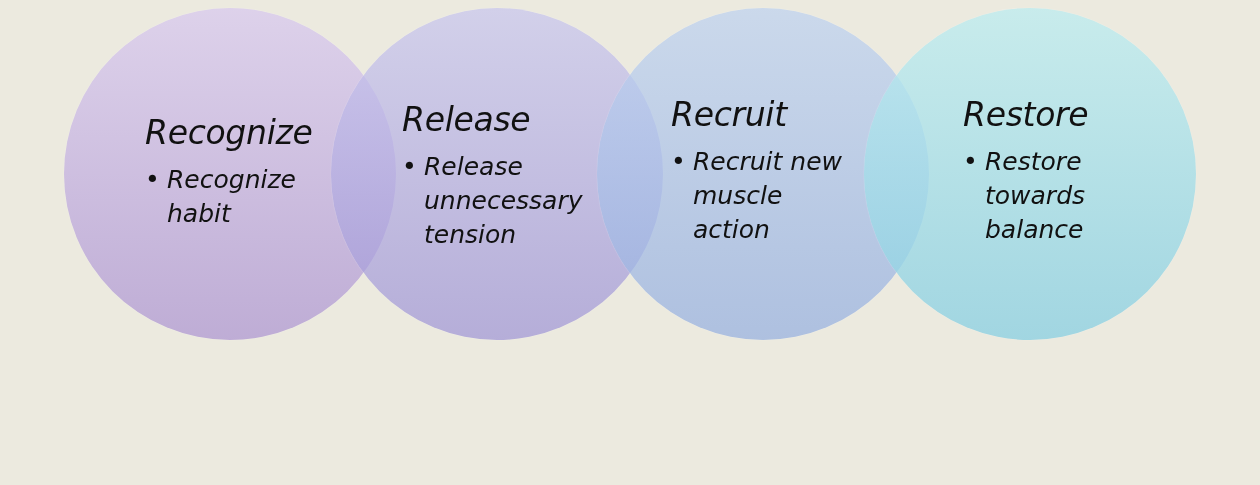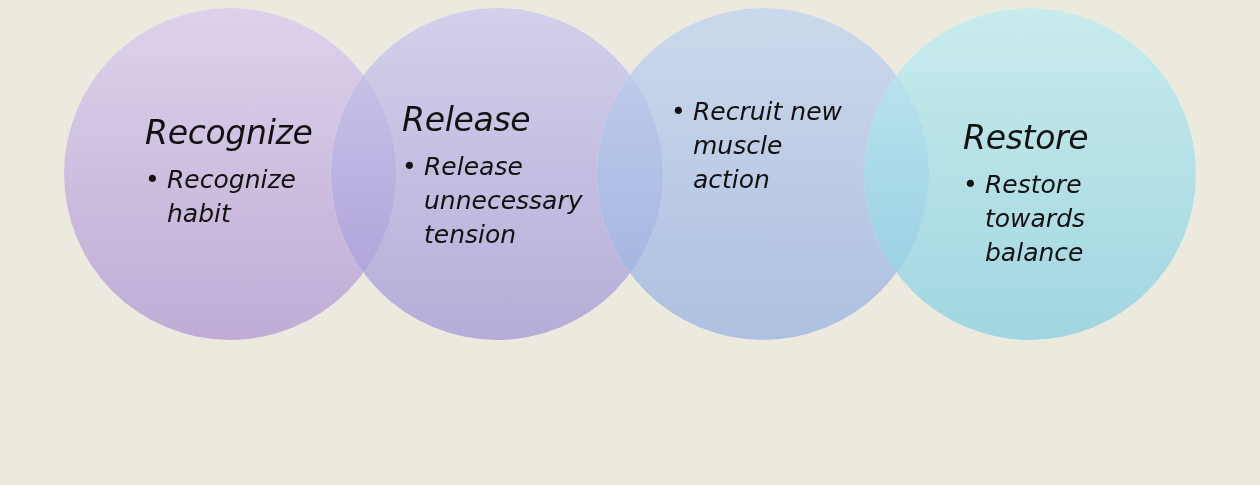--- a/index.html
+++ b/index.html
@@ -61,29 +61,30 @@
     <div class="title">Release</div>
     <div class="bullet">
       <span class="dot">•</span>
       <span class="bullet-text">Release
 unnecessary
 tension</span>
     </div>
   </div>
 
   <div class="content" style="left:671px; top:95px;">
+    <div class="title">Recruit</div>
     <div class="bullet">
       <span class="dot">•</span>
       <span class="bullet-text">Recruit new
 muscle
 action</span>
     </div>
   </div>
 
-  <div class="content" style="left:963px; top:95px;margin-top:23px;">
+  <div class="content" style="left:963px; top:95px;">
     <div class="title">Restore</div>
     <div class="bullet">
       <span class="dot">•</span>
       <span class="bullet-text">Restore
 towards
 balance</span>
     </div>
   </div>
 </div>
 

